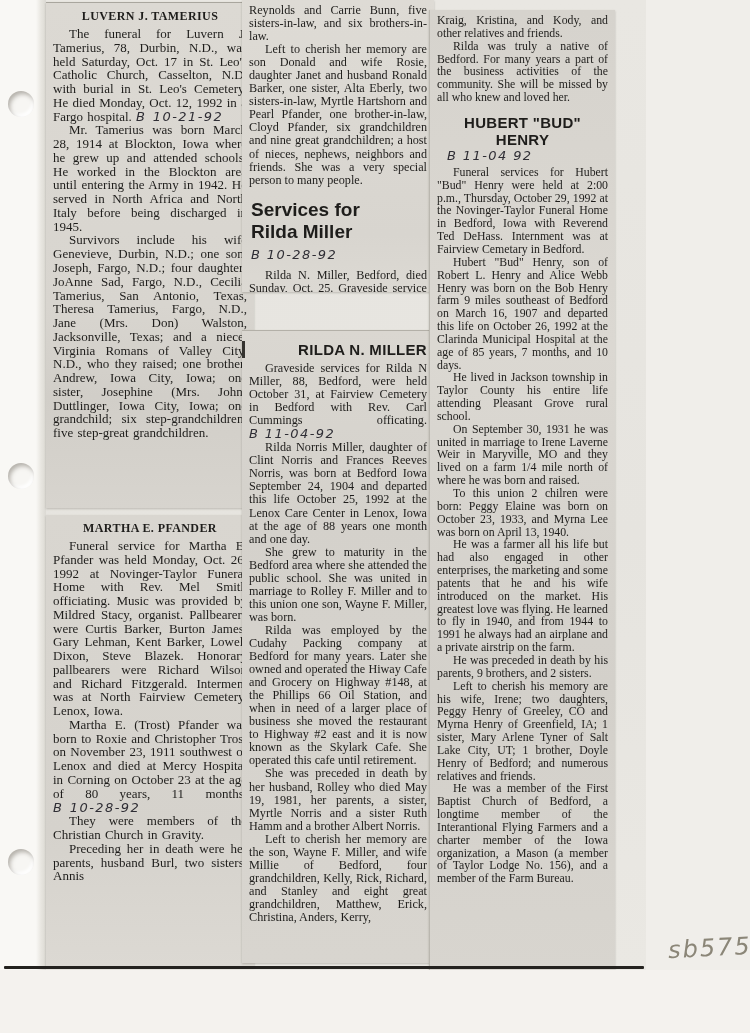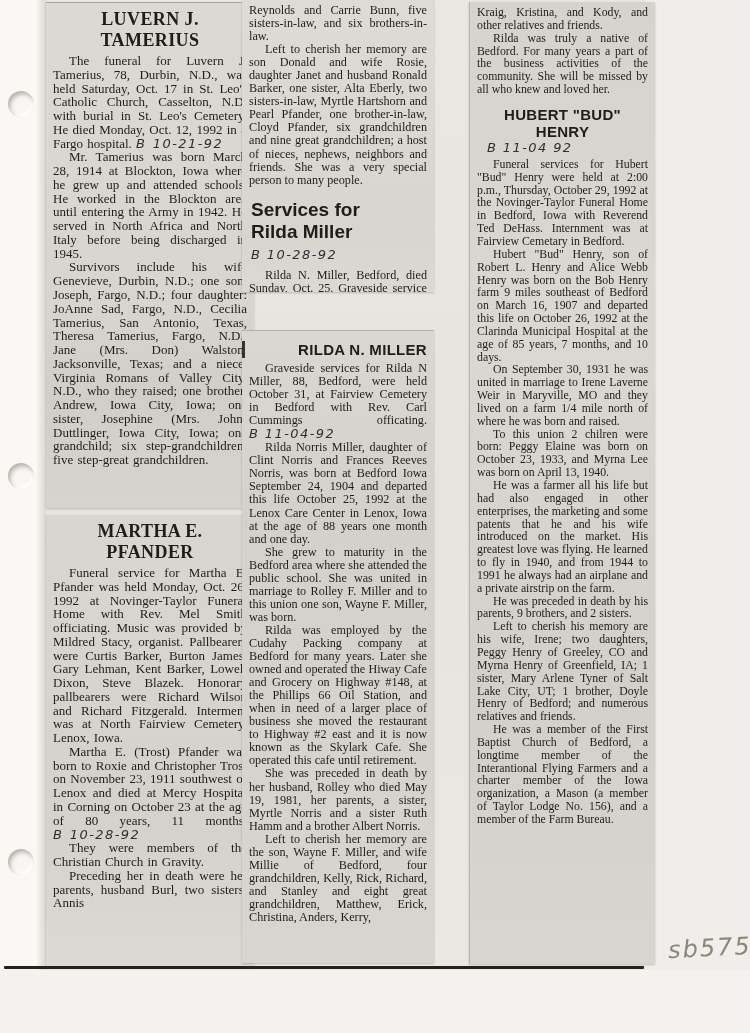--- a/index.html
+++ b/index.html
@@ -18,21 +18,21 @@
     background:linear-gradient(90deg,#f9f8f5 0px,#f9f8f5 36px,#e8e6e0 41px,#dbd9d3 46px); }
   .hole { position:absolute; left:8px; width:26px; height:26px; border-radius:50%;
     background:#f7f6f3;
     box-shadow: inset 2px 3px 4px rgba(115,110,100,.5), inset -2px -3px 3px rgba(255,255,255,.95);
   }
   .hole1 { top:91px; } .hole2 { top:463px; } .hole3 { top:849px; }
 
   .col { position:absolute; top:0; }
   .col1 { left:46px;  width:208px; }
   .col2 { left:242px; width:192px; }
-  .col3 { left:469px; width:186px; }
+  .col3 { left:429px; width:186px;margin-top:8px; }
 
   .clip { box-sizing:border-box; padding:4px 7px 6px; overflow:hidden;
     box-shadow:0 1px 2px rgba(60,55,45,.25); }
   .clip-tamerius { margin-top:2px; height:506px;
     background:linear-gradient(180deg,#dcd9d3 0%,#d8d5cf 60%,#d1cec8 78%,#d7d4ce 100%);
     border-top:1px solid #a9a69e; }
   .clip-pfander { margin-top:7px; height:452px;
     background:linear-gradient(180deg,#d9d6d0 0%,#d5d2cc 70%,#dcd9d3 100%); }
   .clip-rilda-services { height:292px;
     background:linear-gradient(180deg,#dedbd5 0%,#d8d5cf 80%,#dcd9d3 100%); }
@@ -43,21 +43,21 @@
     background:linear-gradient(180deg,#d6d3cd 0%,#dbd8d2 35%,#d3d0ca 70%,#d8d5cf 100%);
     border-left:1px solid #bab7af; }
 
   .bt { margin:0; text-align:justify; text-indent:16px; }
   .col1 .bt { font-size:13px;   line-height:1.06; word-spacing:1px; }
   .col2 .bt { font-size:12.2px; line-height:1.07; }
   .col3 .bt { font-size:11.8px; line-height:1.09; }
   .bt.cont { text-indent:0; }
 
   .h-serif { font-family:"Liberation Serif", serif; font-weight:bold;
-    font-size:18px; letter-spacing:.4px; text-align:center; margin:2px 0 3px; }
+    font-size:12px; letter-spacing:.4px; text-align:center; margin:2px 0 3px; }
   .h-sans-big { font-family:"Liberation Sans", sans-serif; font-weight:bold;
     font-size:19px; line-height:1.15; margin:12px 0 5px 2px; }
   .h-sans { font-family:"Liberation Sans", sans-serif; font-weight:bold;
     font-size:15px; letter-spacing:.3px; margin:6px 0 4px; }
   .h-rilda { border-left:3px solid #35332f; padding-left:5px; margin-left:-7px;text-align:right; }
   .h-henry { text-align:center; margin-top:10px; margin-bottom:0; }
 
   .hand { font-family:"DejaVu Sans", sans-serif; font-style:italic; font-weight:400;
     font-size:13px; letter-spacing:1.4px; color:#2f2e35; white-space:nowrap; }
   .hand-line { display:block; text-align:left; margin:0 0 3px 10px; text-indent:0; }
@@ -120,20 +120,21 @@
   </div>
 
   <div class="col col3">
     <section class="clip clip-henry">
       <p class="bt cont">Kraig, Kristina, and Kody, and other relatives and friends.</p>
       <p class="bt">Rilda was truly a native of Bedford. For many years a part of the business activities of the community. She will be missed by all who knew and loved her.</p>
       <h2 class="h-sans h-henry">HUBERT "BUD" HENRY</h2>
       <span class="hand hand-line">B 11-04 92</span>
       <p class="bt">Funeral services for Hubert "Bud" Henry were held at 2:00 p.m., Thursday, October 29, 1992 at the Novinger-Taylor Funeral Home in Bedford, Iowa with Reverend Ted DeHass. Internment was at Fairview Cemetary in Bedford.</p>
       <p class="bt">Hubert "Bud" Henry, son of Robert L. Henry and Alice Webb Henry was born on the Bob Henry farm 9 miles southeast of Bedford on March 16, 1907 and departed this life on October 26, 1992 at the Clarinda Municipal Hospital at the age of 85 years, 7 months, and 10 days.</p>
+      <p class="bt">He lived in Jackson township in Taylor County his entire life attending Pleasant Grove rural school.</p>
       <p class="bt">On September 30, 1931 he was united in marriage to Irene Laverne Weir in Maryville, MO and they lived on a farm 1/4 mile north of where he was born and raised.</p>
       <p class="bt">To this union 2 chilren were born: Peggy Elaine was born on October 23, 1933, and Myrna Lee was born on April 13, 1940.</p>
       <p class="bt">He was a farmer all his life but had also engaged in other enterprises, the marketing and some patents that he and his wife introduced on the market. His greatest love was flying. He learned to fly in 1940, and from 1944 to 1991 he always had an airplane and a private airstrip on the farm.</p>
       <p class="bt">He was preceded in death by his parents, 9 brothers, and 2 sisters.</p>
       <p class="bt">Left to cherish his memory are his wife, Irene; two daughters, Peggy Henry of Greeley, CO and Myrna Henry of Greenfield, IA; 1 sister, Mary Arlene Tyner of Salt Lake City, UT; 1 brother, Doyle Henry of Bedford; and numerous relatives and friends.</p>
       <p class="bt">He was a member of the First Baptist Church of Bedford, a longtime member of the Interantional Flying Farmers and a charter member of the Iowa organization, a Mason (a member of Taylor Lodge No. 156), and a member of the Farm Bureau.</p>
     </section>
   </div>
 
   <div class="bottom-edge-line"></div>

